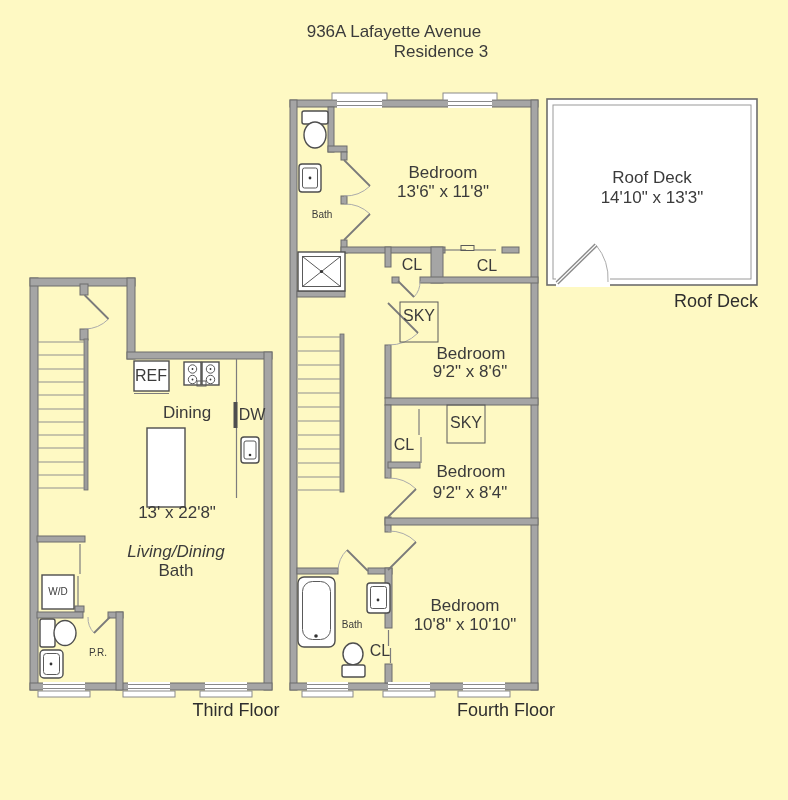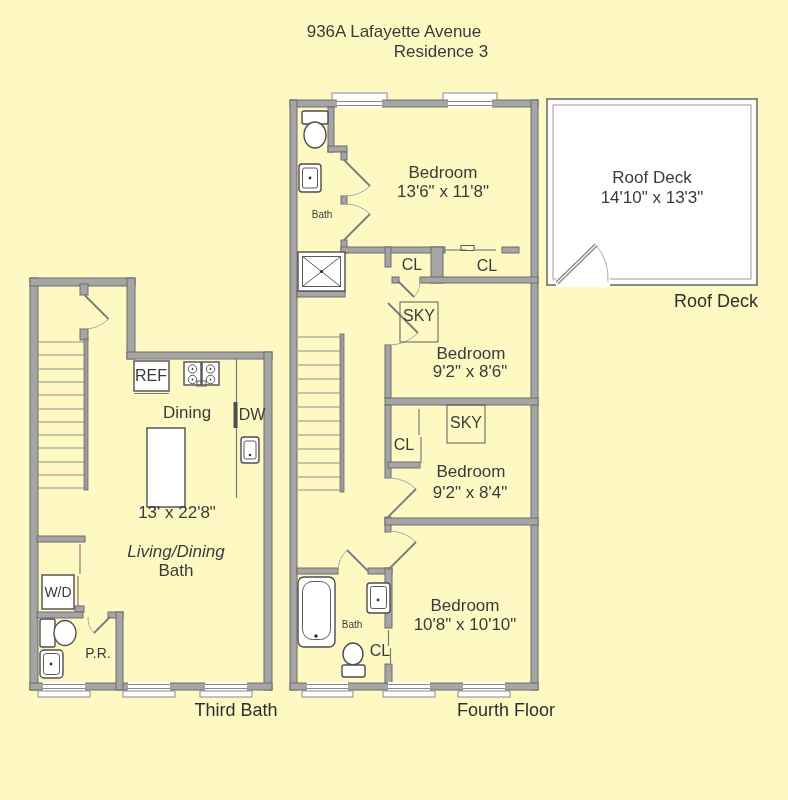--- a/index.html
+++ b/index.html
@@ -24,21 +24,21 @@
   .deckInner{fill:none;stroke:#9a9a9a;stroke-width:1;}
   .dot{fill:#333;stroke:none;}
   .dw{fill:#4e4e4e;stroke:none;}
   .lbl{
     position:absolute;transform:translate(-50%,-50%);
     color:var(--text,#3b3b3b);white-space:nowrap;line-height:1;
   }
   .fs17{font-size:17px;}
   .fs18{font-size:18px;color:#2e2e2e;}
   .fs15{font-size:10px;}
-  .fs14{font-size:14px;}
+  .fs14{font-size:10px;}
   .fs13{font-size:16px;}
 </style>
 </head>
 <body>
 
 <div class="canvas">
 
 <svg width="788" height="800" viewBox="0 0 788 800">
 
   <g>
@@ -319,21 +319,21 @@
 <div class="lbl fs17" style="left:394px;top:51px;margin-left:47px;">Residence 3</div>
 
 <div class="lbl fs13" style="left:151px;top:376px;">REF</div>
 <div class="lbl fs17" style="left:187px;top:412px;">Dining</div>
 <div class="lbl fs13" style="left:252px;top:415px;">DW</div>
 <div class="lbl fs17" style="left:177px;top:512px;">13' x 22'8"</div>
 <div class="lbl fs17" style="left:176px;top:551px;font-style:italic;">Living/Dining</div>
 <div class="lbl fs17" style="left:176px;top:570px;">Bath</div>
 <div class="lbl fs14" style="left:58px;top:592px;">W/D</div>
 <div class="lbl fs14" style="left:98px;top:653px;">P.R.</div>
-<div class="lbl fs18" style="left:236px;top:710px;">Third Bath</div>
+<div class="lbl fs18" style="left:236px;top:710px;">Third Floor</div>
 
 <div class="lbl fs17" style="left:443px;top:172px;">Bedroom</div>
 <div class="lbl fs17" style="left:443px;top:191px;">13'6" x 11'8"</div>
 <div class="lbl fs15" style="left:322px;top:215px;">Bath</div>
 <div class="lbl fs13" style="left:412px;top:265px;">CL</div>
 <div class="lbl fs13" style="left:487px;top:266px;">CL</div>
 <div class="lbl fs13" style="left:419px;top:316px;">SKY</div>
 <div class="lbl fs17" style="left:471px;top:353px;">Bedroom</div>
 <div class="lbl fs17" style="left:470px;top:371px;">9'2" x 8'6"</div>
 <div class="lbl fs13" style="left:466px;top:423px;">SKY</div>

